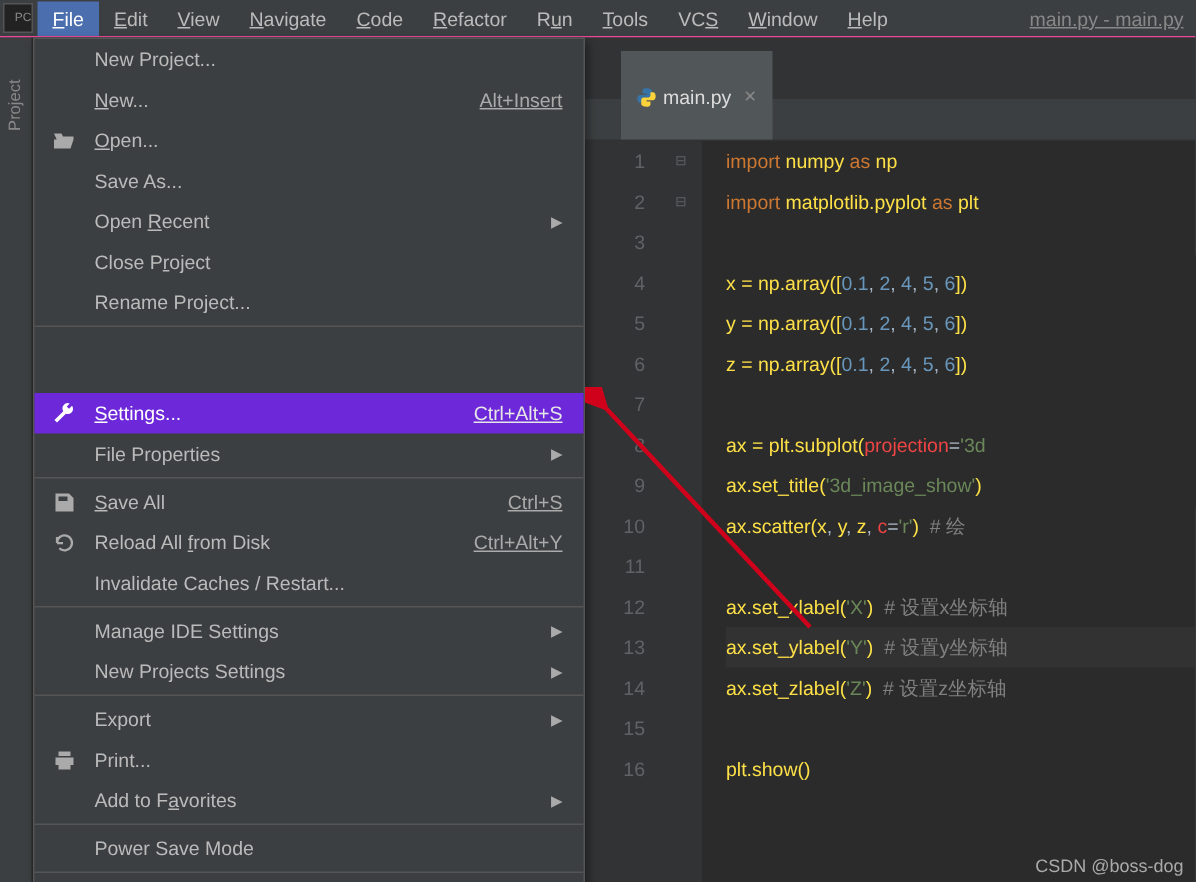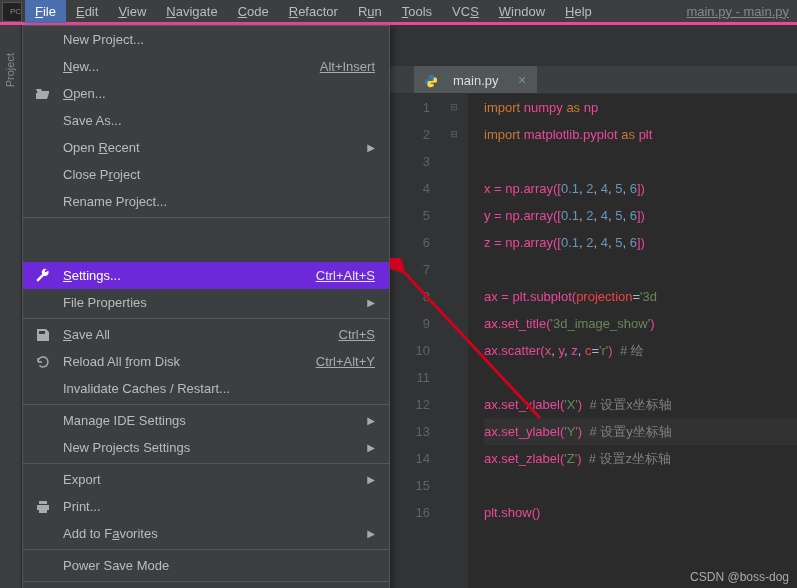--- a/index.html
+++ b/index.html
@@ -1,17 +1,17 @@
 <!DOCTYPE html>
 <html><head>
 <meta charset="utf-8">
 <style>
 * { margin:0; padding:0; box-sizing:border-box; font-family:"Segoe UI",Arial,sans-serif; font-size:13px; }
 body { background:#3c3f41; color:#bbb; width:797px; height:588px; overflow:hidden; position:relative; }
-.menubar { display:flex; align-items:center; background:#3c3f41; height:25px; border-bottom:3px solid #ec4899; padding-left:25px; }
+.menubar { display:flex; align-items:center; background:#3c3f41; height:25px; border-bottom:1px solid #ec4899; padding-left:25px; }
 .menubar-item { padding:4px 10px; cursor:pointer; color:#bbb; }
 .menubar-item.active { background:#4b6eaf; color:#fff; }
 .mnemonic { text-decoration:underline; }
 .window-title { margin-left:auto; padding-right:8px; color:#888;text-decoration:underline; }
 .logo { position:absolute; left:2px; top:2px; width:20px; height:20px; background:#222; border:1px solid #555; font-size:8px; line-height:18px; text-align:right; color:#888; }
 .dropdown { position:absolute; left:22px; top:25px; width:368px; background:#3c3f41; border:1px solid #555; box-shadow:2px 2px 6px rgba(0,0,0,.4); z-index:10; }
 .dd-item { display:flex; align-items:center; height:27px; padding:0 14px 0 40px; position:relative; cursor:pointer; color:#bbb; }
 .dd-item.highlight { background:#6d28d9; color:#fff;margin-top:44px; }
 .dd-item .shortcut { margin-left:auto; color:#aaa;text-decoration:underline; }
 .dd-item.highlight .shortcut { color:#e6e6e6; }
@@ -20,33 +20,33 @@
 .dd-icon { position:absolute; left:12px; top:50%; transform:translateY(-50%); width:16px; height:16px; color:#aaa; display:flex; align-items:center; justify-content:center; }
 .dd-item.highlight .dd-icon { color:#fff; }
 .sidebar-strip { position:absolute; left:0; top:25px; width:22px; bottom:0; background:#3c3f41; border-right:1px solid #2b2b2b; }
 .sidebar-text { writing-mode:vertical-rl; transform:rotate(180deg); font-size:11px; color:#888; margin-top:28px; margin-left:4px; }
 .under-bar { position:absolute; left:22px; top:25px; width:368px; height:26px; background:#3a3d3f; }
 .under-bar2 { position:absolute; left:22px; top:51px; width:368px; height:100%; background:#3c3f41; }
 .left-aux { position:absolute; left:0; top:25px; width:22px; height:22px; font-size:10px; color:#777; text-align:center; line-height:22px; }
 
 .tab-row { position:absolute; left:390px; top:66px; right:0; height:28px; background:#3c3f41; border-bottom:1px solid #323232; display:flex; align-items:flex-end; padding-left:24px; }
 .shim { position:absolute; left:390px; top:25px; right:0; height:41px; background:#313335; }
-.tab { display:flex; align-items:center; gap:15px; background:#4e5254; color:#bbb; padding:5px 10px; border-top:2px solid transparent; }
+.tab { display:flex; align-items:center; gap:4px; background:#4e5254; color:#bbb; padding:21px 10px; border-top:2px solid transparent; }
 .tab.active { background:#515658; color:#ddd; }
 .tab-icon { width:14px; height:14px; }
 .tab-close { font-size:11px; color:#888; margin-left:4px; cursor:pointer; }
 
 .gutter { position:absolute; left:390px; top:94px; width:58px; bottom:0; background:#313335; color:#606366; text-align:right; padding-right:18px; font-family:Consolas,monospace; font-size:13px; line-height:27px; }
 .fold-strip { position:absolute; left:448px; top:94px; width:20px; bottom:0; background:#313335; }
 .fold-mark { position:absolute; left:448px; width:12px; color:#606366; font-size:9px; text-align:center; }
 .code { position:absolute; left:468px; top:94px; right:0; bottom:0; background:#2b2b2b; font-family:Consolas,monospace; font-size:14px; line-height:27px; padding-left:16px; white-space:pre; overflow:hidden; }
 .line { height:27px; }
 .line.current { background:#323232; }
 .kw { color:#cc7832; }
-.id { color:#ec4899; }
+.id { color:#fde047; }
 .num { color:#6897bb; }
 .str { color:#6a8759; }
 .cm { color:#808080; }
 .op { color:#a9b7c6; }
 .pm { color:#ef4444; }
 
 .arrow-annot { position:absolute; left:390px; top:258px; pointer-events:none; z-index:20; }
 .watermark { position:absolute; right:8px; bottom:4px; color:#aaa; font-size:12px; }
 </style>
 </head>

